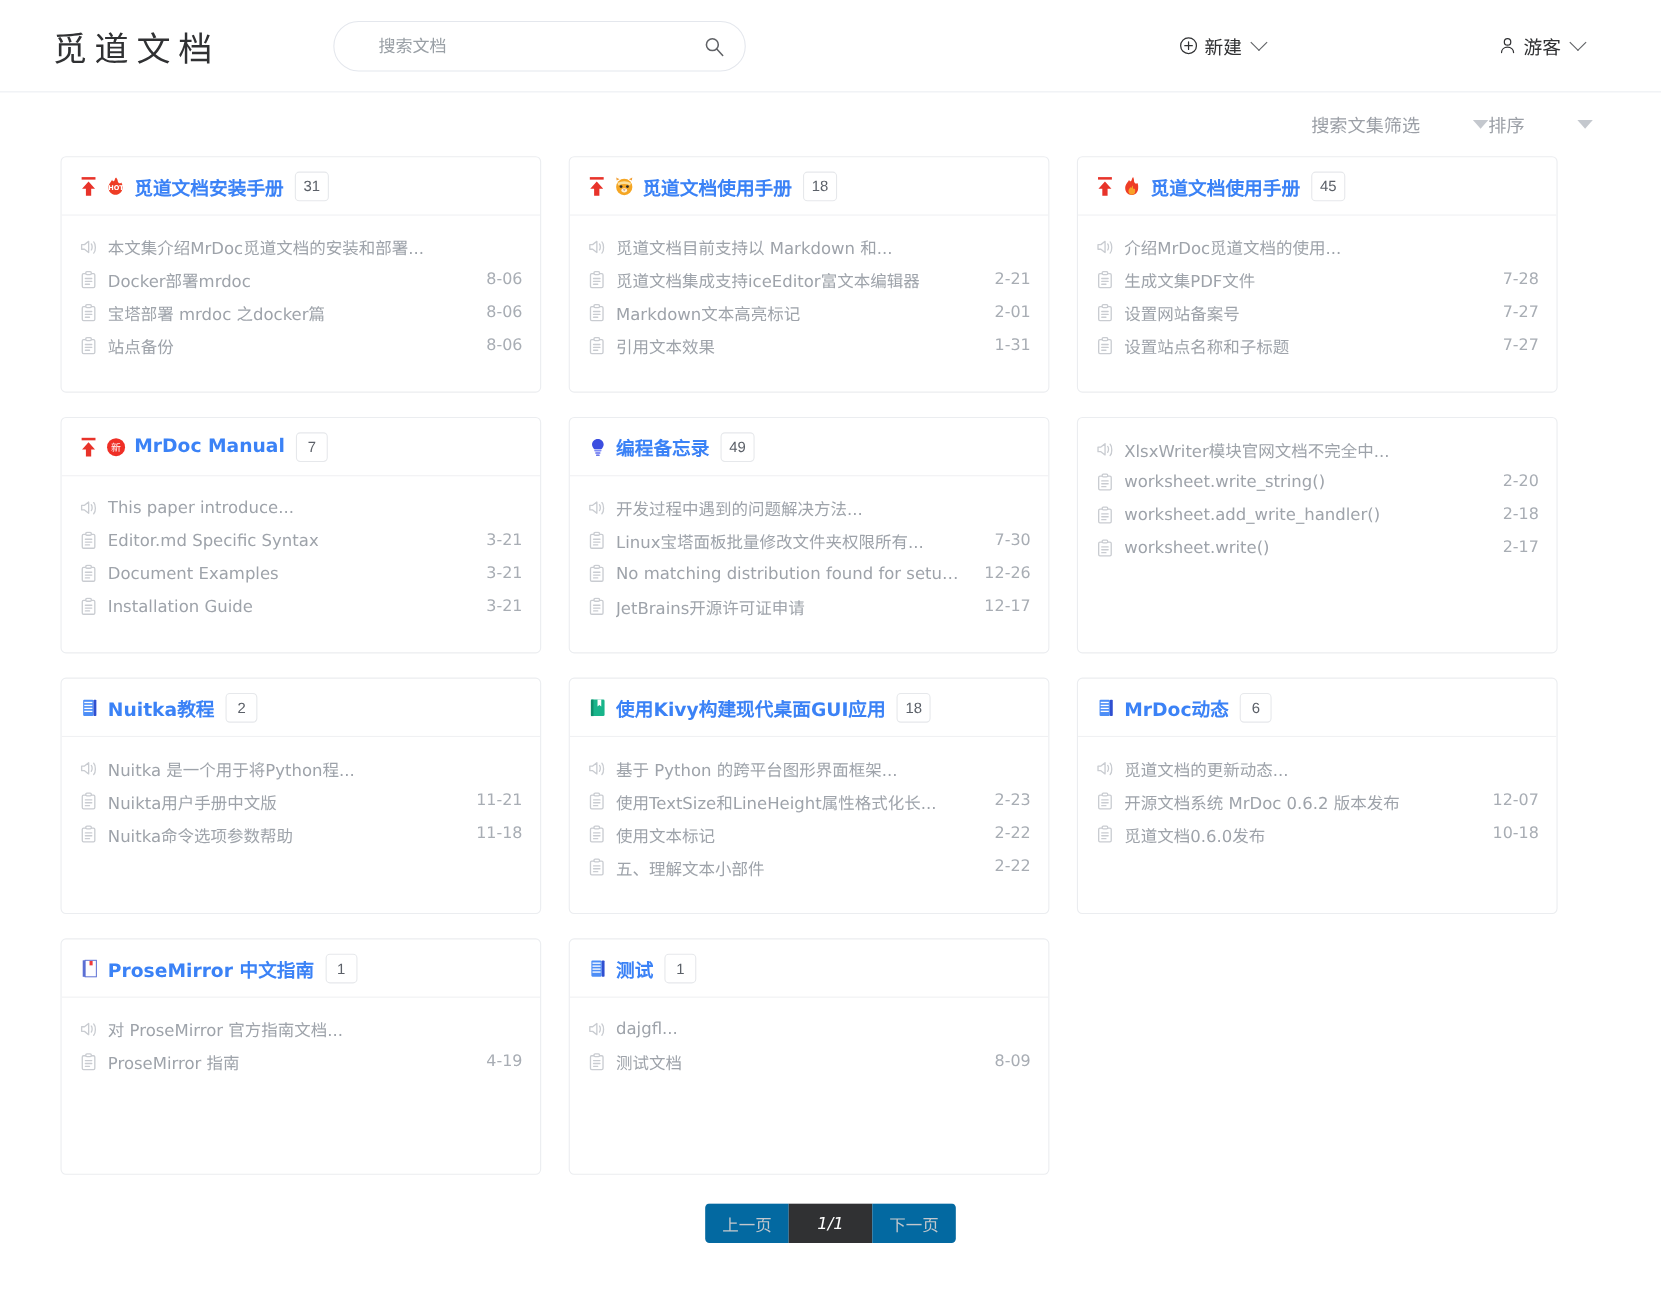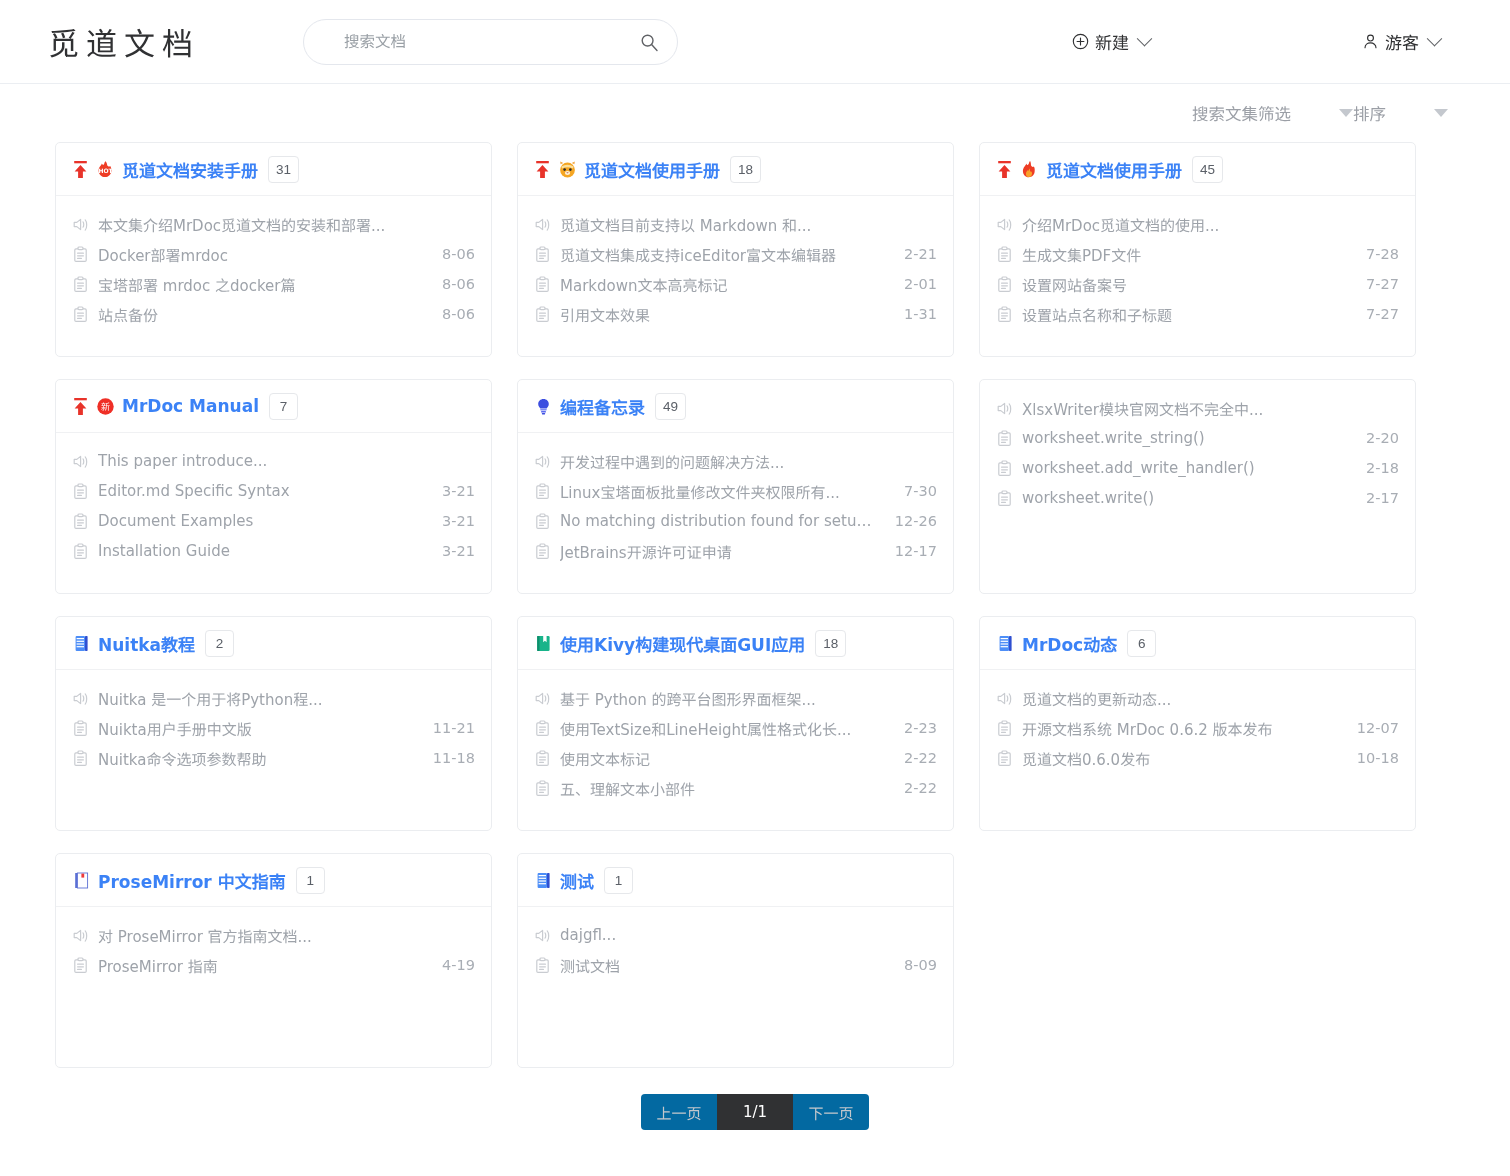--- a/index.html
+++ b/index.html
@@ -243,20 +243,21 @@
     color: #c3c7cc;
     background: #0369a1;
     cursor: pointer;
     padding: 0 14px;
     font-family: "DejaVu Sans", "Liberation Sans", sans-serif;
   }
   .pager-btn.active {
     background: #303133;
     color: #ffffff;
     font-weight: normal;
+    font-style: italic;
   }
 </style>
 </head>
 <body>
 
 <div class="navbar">
   <div class="brand">觅道文档</div>
 
   <div class="search-box">
     <input type="text" value="" placeholder="搜索文档" style="">

